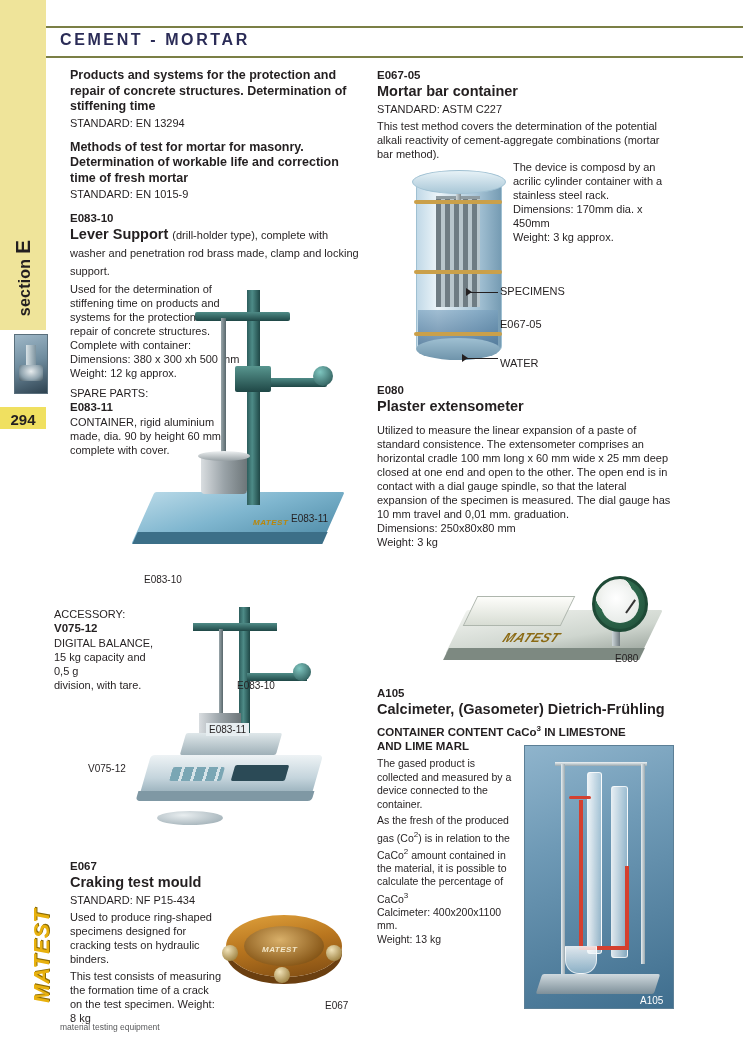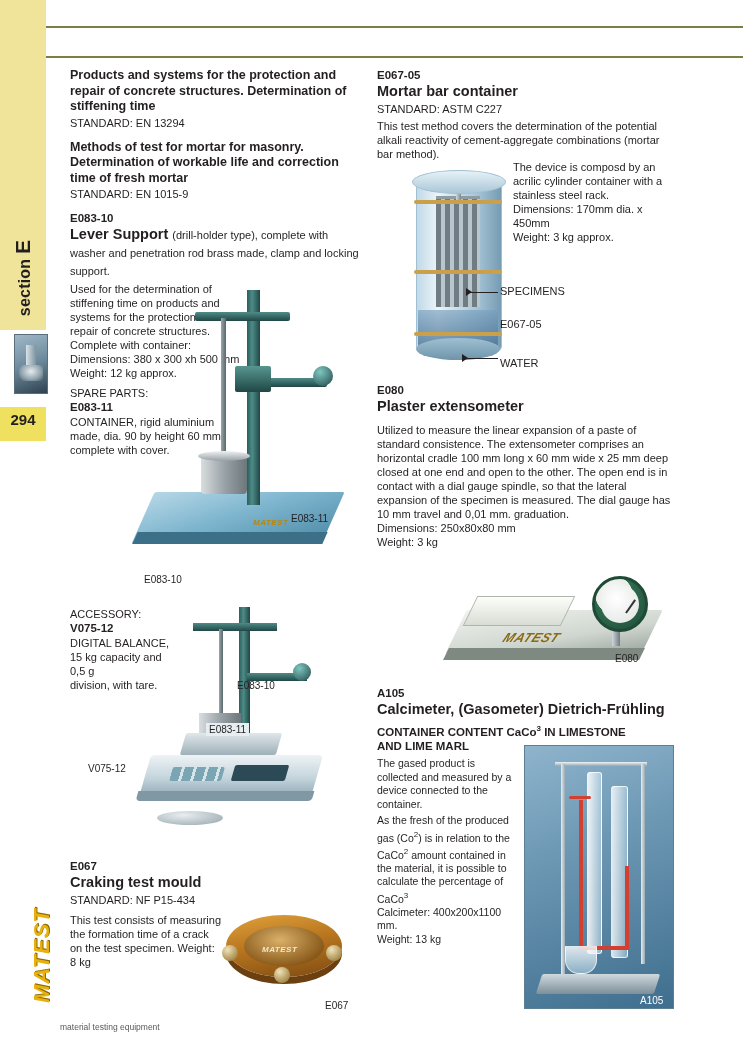--- a/index.html
+++ b/index.html
@@ -49,21 +49,21 @@
     font-size: 16px;
     font-weight: bold;
     letter-spacing: .2px;
   }
   .section-tab .vert .big {
     font-size: 21px;
   }
   .page-number {
     position: absolute;
     left: 0; top: 407px;
-    width: 46px; height: 34px;
+    width: 46px; height: 22px;
     background: #f0e060;
     color: #231f20;
     font-size: 15px;
     font-weight: bold;
     text-align: center;
     line-height: 26px;
   }
   .thumb-photo {
     position: absolute;
     left: 14px; top: 334px;
@@ -619,20 +619,21 @@
       <span class="big">E</span>
     </div>
   </div>
 
   <div class="thumb-photo"></div>
 
   <div class="page-number">294</div>
 
   <div class="header-rule"></div>
   <div class="header-rule2"></div>
+  <div class="header-title">CEMENT - MORTAR</div>
 
   <div class="col-left">
 
     <div class="h-bold">Products and systems for the protection and repair of concrete structures. Determination of stiffening time</div>
     <div class="t">STANDARD: EN 13294</div>
 
     <div class="gap10"></div>
 
     <div class="h-bold">Methods of test for mortar for masonry. Determination of workable life and correction time of fresh mortar</div>
     <div class="t">STANDARD: EN 1015-9</div>
@@ -648,33 +649,34 @@
       <div class="t">Used for the determination of stiffening time on products and systems for the protection and repair of concrete structures. Complete with container:</div>
       <div class="t">Dimensions: 380 x 300 xh 500 mm</div>
       <div class="t">Weight: 12 kg approx.</div>
       <div class="gap6"></div>
       <div class="t">SPARE PARTS:</div>
       <div class="code">E083-11</div>
       <div class="t">CONTAINER, rigid aluminium made, dia. 90 by height 60 mm, complete with cover.</div>
     </div>
   </div>
 
-  <div style="position:absolute; left:70px; top:607px; width:110px;">
+  <div style="position:absolute; left:54px; top:607px; width:110px;">
     <div class="t">ACCESSORY:</div>
     <div class="code">V075-12</div>
     <div class="t">DIGITAL BALANCE,</div>
     <div class="t">15 kg capacity and 0,5 g</div>
     <div class="t">division, with tare.</div>
   </div>
 
   <div style="position:absolute; left:70px; top:859px; width:152px;">
     <div class="code">E067</div>
     <div class="prod-title">Craking test mould</div>
     <div class="t">STANDARD: NF P15-434</div>
     <div class="gap3"></div>
+    <div class="t">Used to produce ring-shaped specimens designed for cracking tests on hydraulic binders.</div>
     <div class="gap3"></div>
     <div class="t">This test consists of measuring the formation time of a crack on the test specimen. Weight: 8 kg</div>
   </div>
 
   <div class="fig fig-lever">
     <div class="lever-base"></div>
     <div class="lever-base2"></div>
     <div class="lever-column"></div>
     <div class="lever-arm"></div>
     <div class="lever-arm2"></div>

